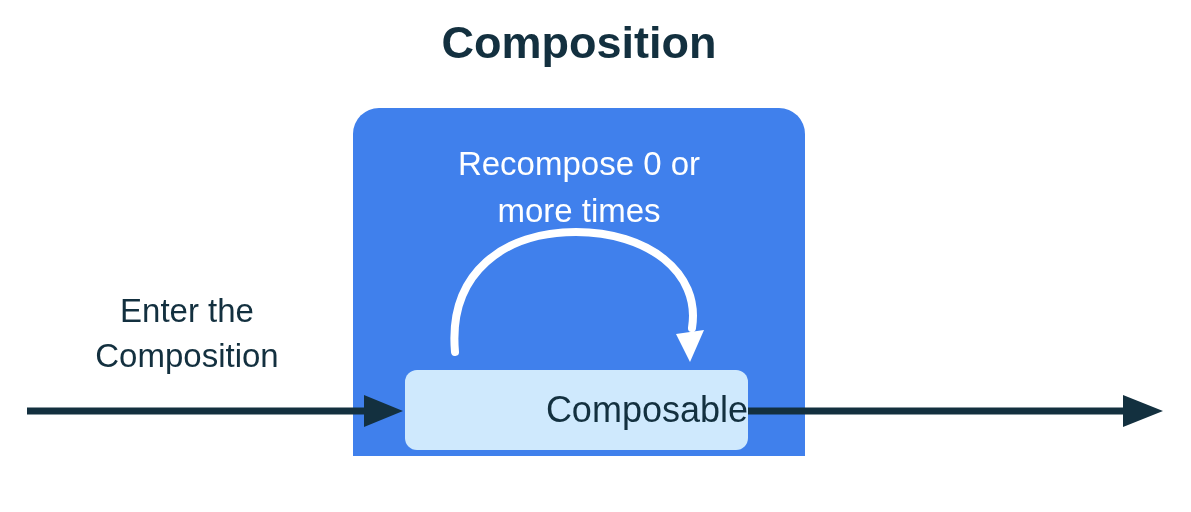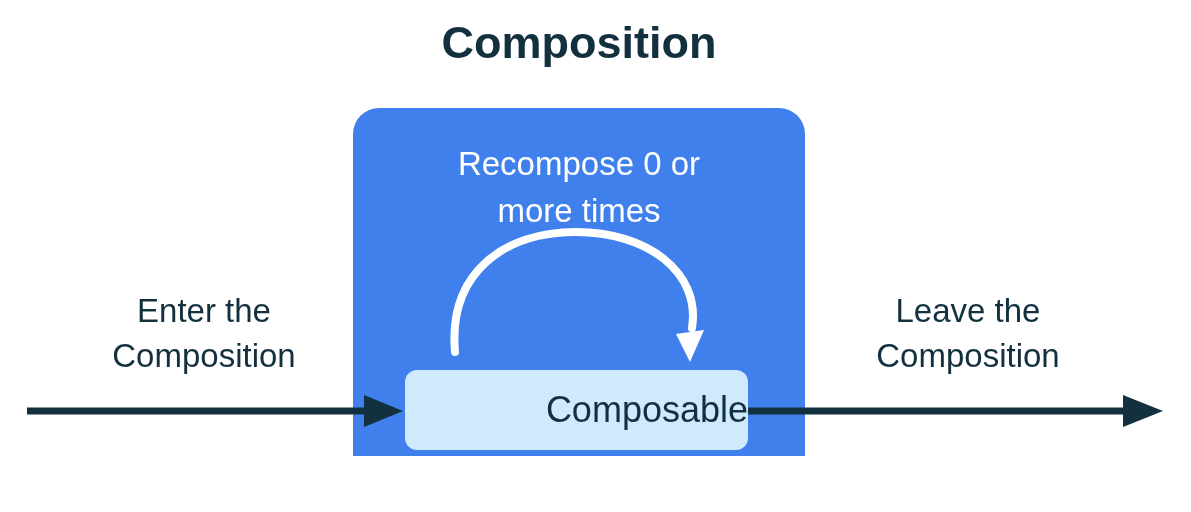--- a/index.html
+++ b/index.html
@@ -84,21 +84,21 @@
   .side-label {
     position: absolute;
     top: 288px;
     width: 280px;
     text-align: center;
     font-size: 33px;
     line-height: 45px;
     color: var(--ink, #13303F);
     z-index: 4;
   }
-  .side-label.left { left: 64px; }
+  .side-label.left { left: 47px; }
   .side-label.right { left: 828px; }
 </style>
 </head>
 <body>
 
 <div class="stage">
 
   <div class="title">Composition</div>
 
   <div class="bluebox">
@@ -117,15 +117,14 @@
     <g>
       <path class="arc-line" d="M455,352 C448,272 505,232 576,232 C647,232 701,272 692,328"></path>
       <polygon class="arc-head" points="676,334 704,330 690,362"></polygon>
     </g>
   </svg>
 
   <div class="composable">Composable</div>
 
   <div class="side-label left">Enter the Composition</div>
 
-  <div class="side-label right">Leave the Composition</div>
 
 </div>
 
 </body></html>

